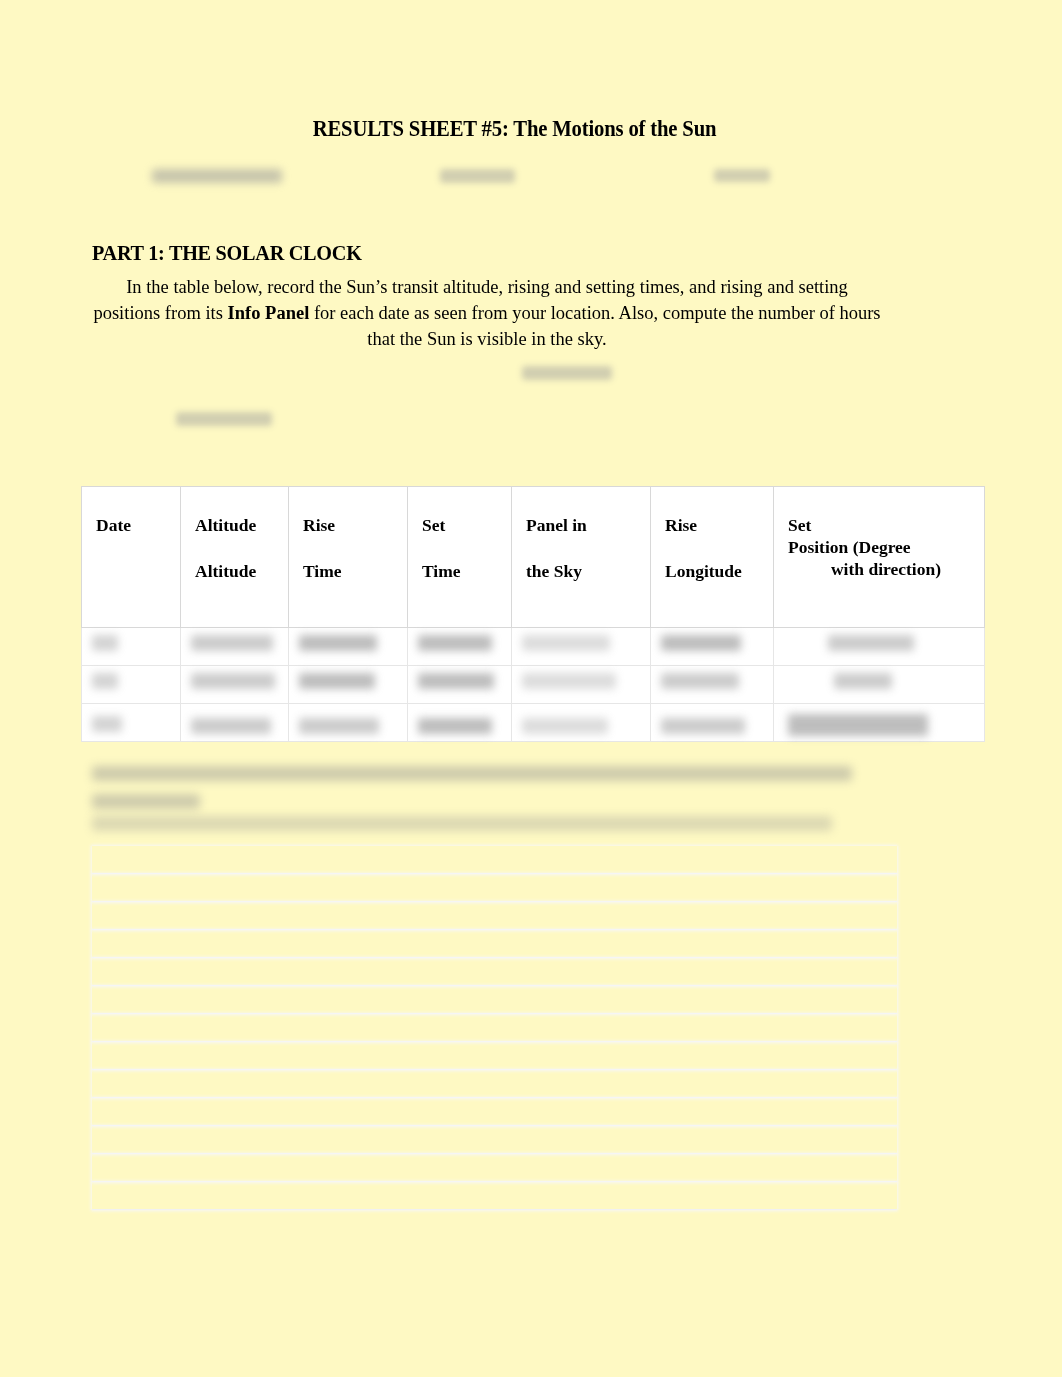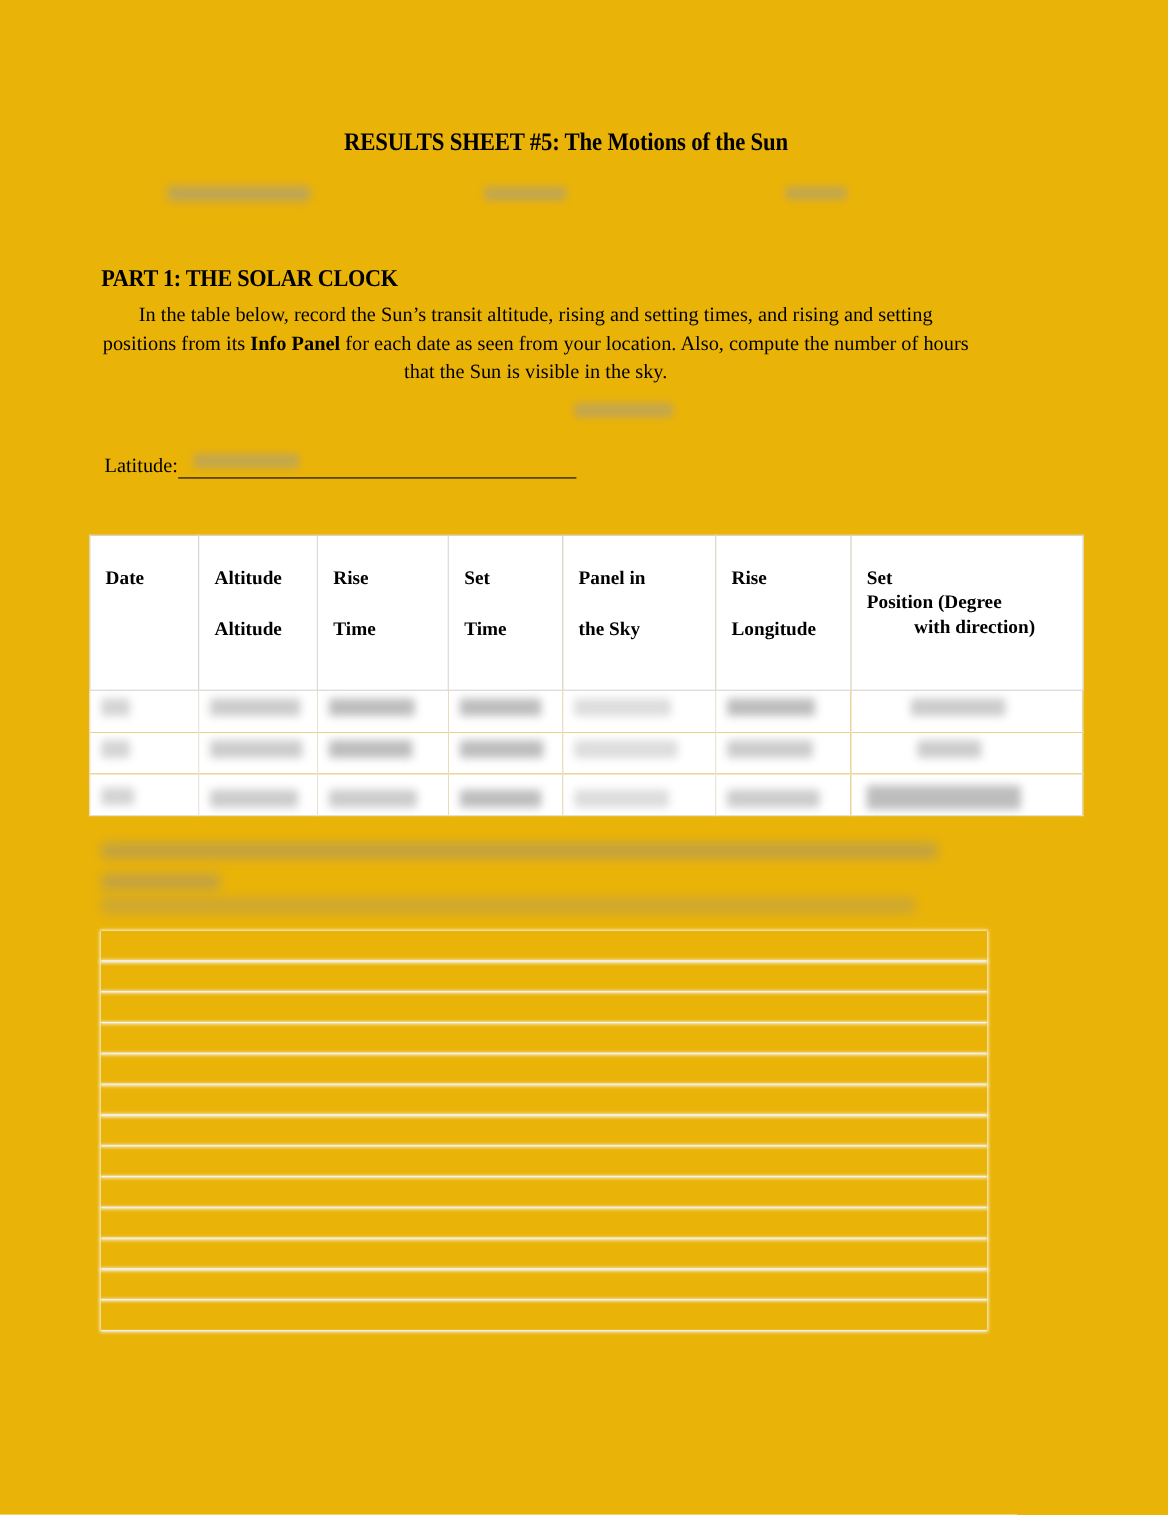--- a/index.html
+++ b/index.html
@@ -4,21 +4,21 @@
 <style>
   html, body {
     margin: 0;
     padding: 0;
     background: #ffffff;
   }
   .page {
     position: relative;
     width: 1062px;
     height: 1377px;
-    background: #eab308;
+    background: #fef9c3;
     font-family: "Liberation Serif", "DejaVu Serif", serif;
     color: #000000;
     overflow: hidden;
   }
 
   
   .doc-title {
     position: absolute;
     left: 92px;
     top: 116px;
@@ -220,23 +220,20 @@
   <div class="blob sm" style="left:714px; top:169px; width:56px; height:13px;"></div>
 
   <div class="part-heading">PART 1: THE SOLAR CLOCK</div>
 
   <div class="intro">
     <span>In the table below, record the Sun’s transit altitude, rising and setting times, and rising and setting positions from its </span><b>Info Panel</b><span> for each date as seen from your location. Also, compute the number of hours that the Sun is visible in the sky.</span>
   </div>
 
   <div class="blob sm" style="left:522px; top:366px; width:90px; height:14px;"></div>
 
-  <div class="locline latitude">
-    <span>Latitude:</span><span class="urule lat-rule"></span>
-  </div>
   <div class="blob sm" style="left:176px; top:412px; width:96px; height:14px;"></div>
 
   <table class="sheet-table">
     <colgroup>
       <col class="c-date">
         <col class="c-tran">
         <col class="c-rise">
         <col class="c-set">
       <col class="c-hrs">
         <col class="c-rpos">

